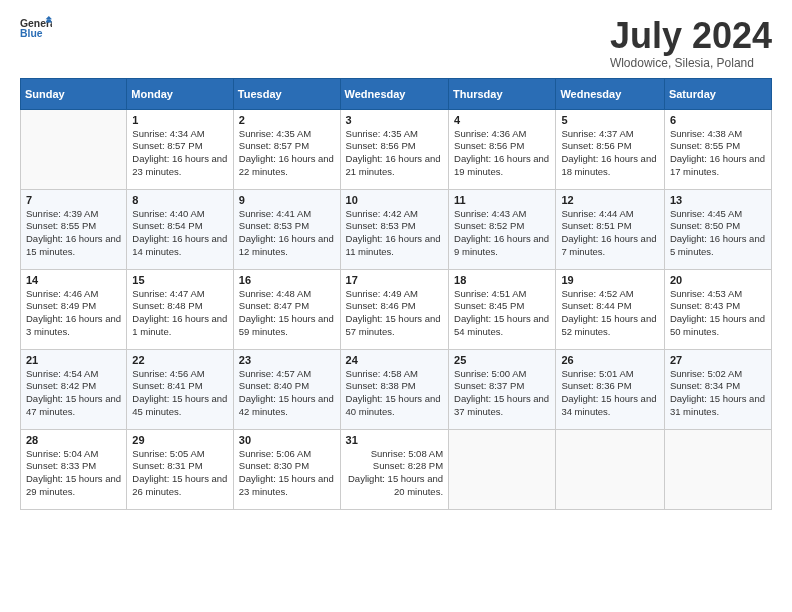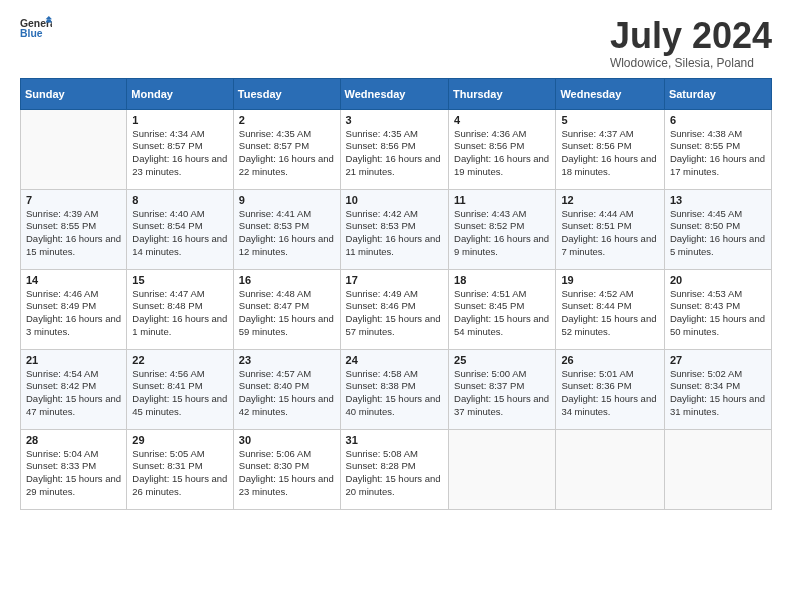--- a/index.html
+++ b/index.html
@@ -303,21 +303,21 @@
 Daylight: 15 hours and 26 minutes.</div>
           </td>
           <td>
             <span class="day-number">30</span>
             <div class="day-info" style="white-space: pre-line;">Sunrise: 5:06 AM
 Sunset: 8:30 PM
 Daylight: 15 hours and 23 minutes.</div>
           </td>
           <td>
             <span class="day-number">31</span>
-            <div class="day-info" style="white-space: pre-line;">Sunrise: 5:08 AM
+            <div class="day-info" style="white-space: pre-line; text-align: right;">Sunrise: 5:08 AM
 Sunset: 8:28 PM
 Daylight: 15 hours and 20 minutes.</div>
           </td>
           <td class="empty-cell"></td>
           <td class="empty-cell"></td>
           <td class="empty-cell"></td>
         </tr>
       </tbody>
   </table>
 </div>

